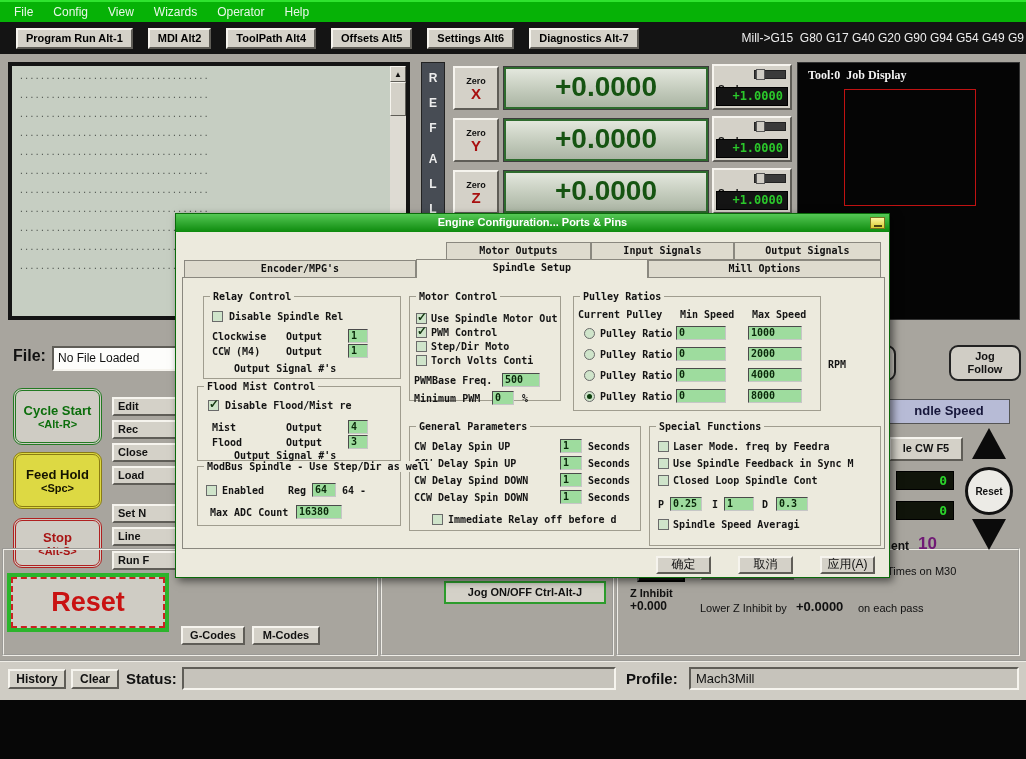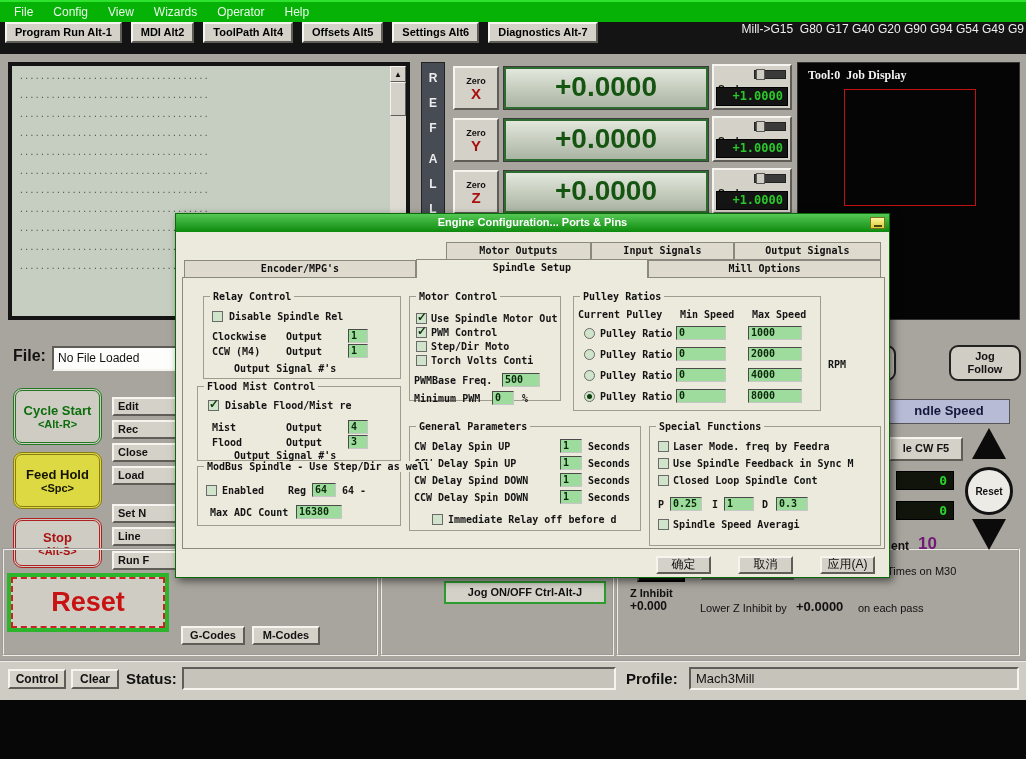--- a/index.html
+++ b/index.html
@@ -10,21 +10,21 @@
   .in3 { border:2px solid; border-color:#5f5d57 #f6f4ee #f6f4ee #5f5d57; }
   .ctr { display:flex; align-items:center; justify-content:center; text-align:center; }
   .bold { font-weight:bold; }
   .nowrap { white-space:nowrap; overflow:hidden; }
 
   
   .menubar { left:0; top:0; width:1026px; height:22px; background:#06b206; border-top:2px solid #2ee32e; display:flex; align-items:center; padding-left:4px; }
   .menuitem { padding:2px 10px; color:#e9f7e9; font-size:12px; }
 
   
-  .tabbar { left:0; top:22px; width:1026px; height:32px; background:#141414; display:flex; gap:9px; padding-left:5px; }
+  .tabbar { left:0; top:22px; width:1026px; height:32px; background:#141414; display:flex; align-items:center; gap:15px; padding-left:16px; }
   .tabbtn { height:21px; padding:2px 8px 0 8px; font-weight:bold; font-size:11px; color:#000; }
   .modes { margin-left:auto; color:#eee; font-size:12px; white-space:pre; padding-right:2px; overflow:hidden; }
 
   
   .gwin { left:8px; top:62px; width:402px; height:258px; background:#c6cec2; border:4px solid #141414; }
   .grow { height:19px; line-height:19px; padding-left:8px; letter-spacing:2.5px; font-size:10px; color:#4a4f49; white-space:nowrap; overflow:hidden; }
   .gscroll { position:absolute; right:0; top:0; width:16px; height:250px; background:#dedbd3; }
   .garr { width:16px; height:16px; font-size:8px; background:#d4d1c8; border:1px solid; border-color:#f6f4ee #5f5d57 #5f5d57 #f6f4ee; display:flex; align-items:center; justify-content:center; }
   .gthumb { position:absolute; top:16px; left:0; width:16px; height:34px; background:#d4d1c8; border:1px solid; border-color:#f6f4ee #5f5d57 #5f5d57 #f6f4ee; }
 
@@ -267,21 +267,21 @@
 <div class="cwbtn b3 abs">le CW F5</div>
 <div class="tri-up abs"></div>
 <div class="rescircle abs ctr">Reset</div>
 <div class="tri-dn abs"></div>
 <div class="ledbox abs" style="top:471px">0</div>
 <div class="ledbox abs" style="top:501px">0</div>
 <span class="abs bold" style="left:891px;top:539px;font-size:12px">ent</span>
 <span class="abs bold" style="left:918px;top:534px;font-size:17px;color:#701a75">10</span>
 
 <div class="statusstrip abs"></div>
-<div class="b3 abs ctr" style="left:8px;top:669px;width:58px;height:20px;font-weight:bold;font-size:12px">Control</div>
+<div class="b3 abs ctr" style="left:8px;top:669px;width:58px;height:20px;font-weight:bold;font-size:12px">History</div>
 <div class="b3 abs ctr" style="left:71px;top:669px;width:48px;height:20px;font-weight:bold;font-size:12px">Clear</div>
 <span class="abs bold" style="left:126px;top:670px;font-size:15px">Status:</span>
 <div class="sfield in3 abs" style="left:182px;top:667px;width:434px;height:23px"></div>
 <span class="abs bold" style="left:626px;top:670px;font-size:15px">Profile:</span>
 <div class="sfield in3 abs" style="left:689px;top:667px;width:330px;height:23px">Mach3Mill</div>
 <div class="blackfoot abs"></div>
 
 <div class="dialog abs">
   <div class="dtitle">Engine Configuration... Ports &amp; Pins</div>
   <div class="dmin"></div>

